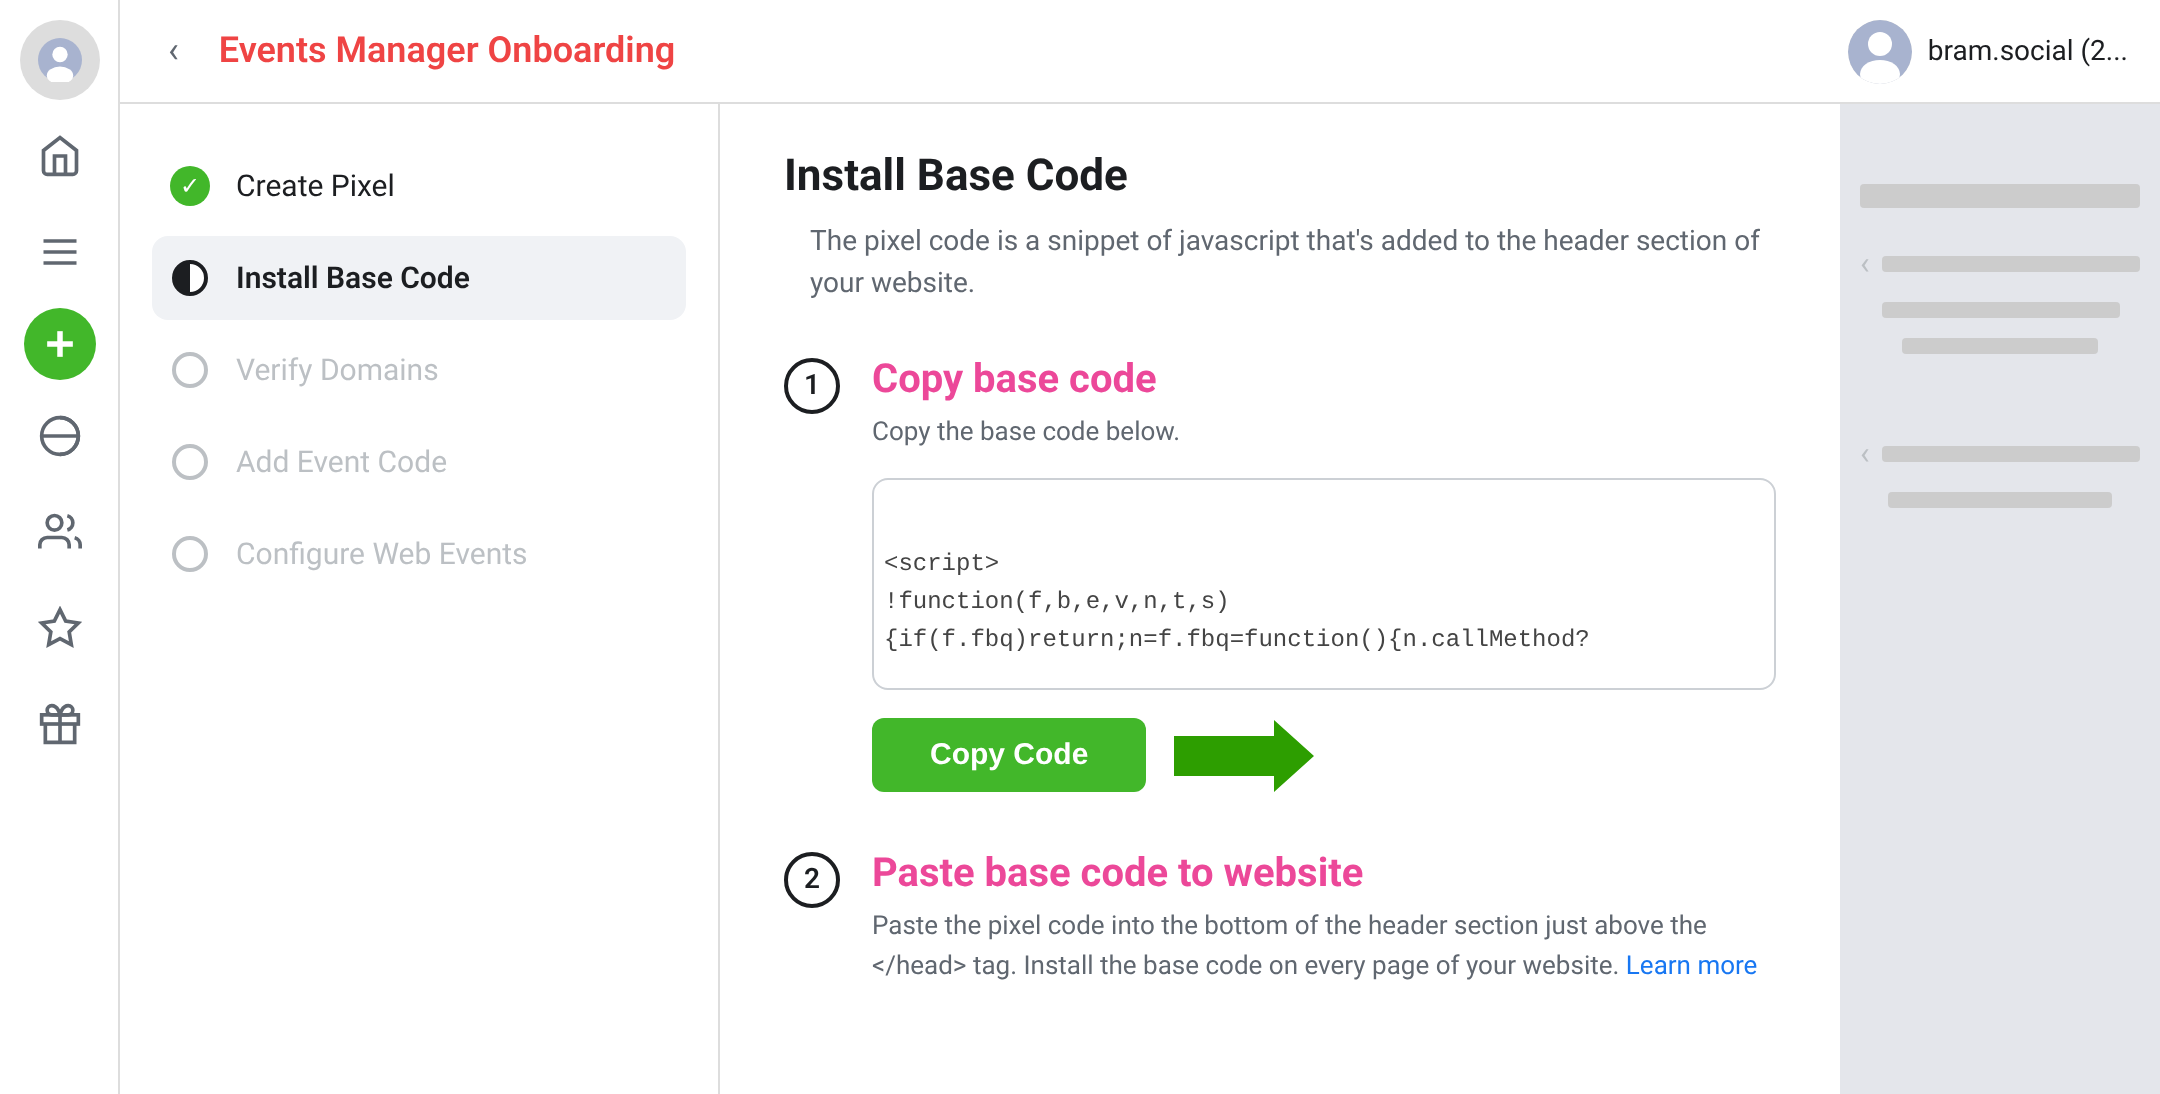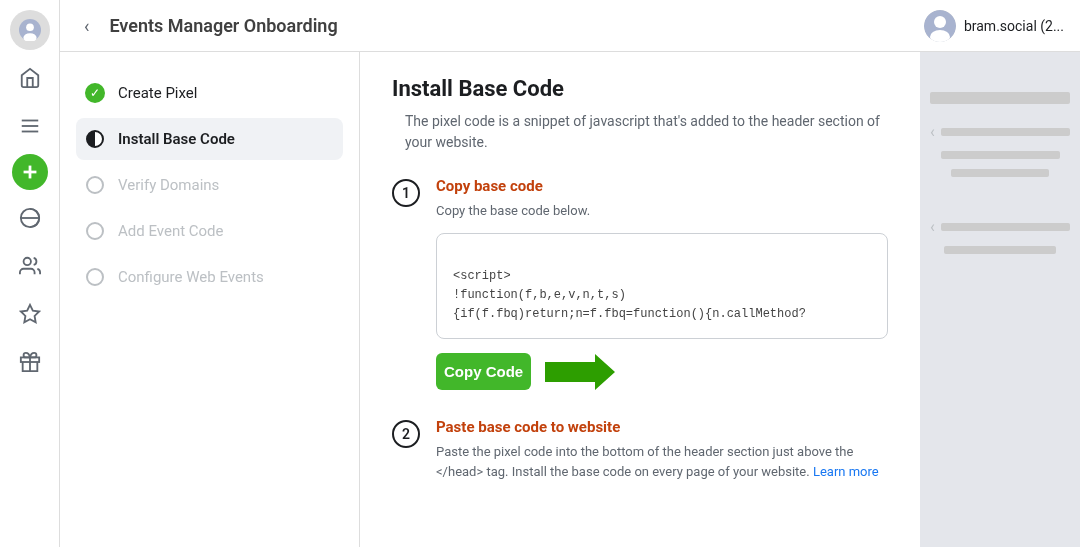--- a/index.html
+++ b/index.html
@@ -68,21 +68,21 @@
     .back-btn {
       cursor: pointer;
       color: #606770;
       font-size: 18px;
       padding: 4px 8px;
       border-radius: 4px;
     }
     .topbar-title {
       font-size: 18px;
       font-weight: 600;
-      color: #404040;
+      color: #ef4444;
       flex: 1;
     }
     .topbar-account {
       display: flex;
       align-items: center;
       gap: 8px;
       cursor: pointer;
     }
     .topbar-avatar {
       width: 32px;
@@ -177,59 +177,59 @@
       align-items: center;
       justify-content: center;
       font-size: 14px;
       font-weight: 600;
       color: #1c1e21;
       flex-shrink: 0;
       margin-top: 2px;
     }
     .step-content { flex: 1; }
     .step-heading {
-      font-size: 15px;
+      font-size: 20px;
       font-weight: 700;
-      color: #c2410c;
+      color: #ec4899;
       margin-bottom: 6px;
     }
     .step-subdesc {
       font-size: 13px;
       color: #606770;
       margin-bottom: 12px;
       line-height: 1.5;
     }
     .step-subdesc a {
       color: #1877f2;
       text-decoration: none;
     }
 
     
     .code-box {
       background: #fff;
       border: 1px solid #ccd0d5;
       border-radius: 8px;
-      padding: 14px 16px;
+      padding: 14px 5px;
       font-family: 'Courier New', Courier, monospace;
       font-size: 12px;
       color: #444;
       line-height: 1.6;
       max-width: 480px;
       margin-bottom: 14px;
       white-space: pre;
       overflow: hidden;
     }
 
     
     .copy-btn {
       background: #42b72a;
       color: #fff;
       border: none;
       border-radius: 6px;
-      padding: 10px 8px;
+      padding: 10px 29px;
       font-size: 15px;
       font-weight: 600;
       cursor: pointer;
       display: inline-flex;
       align-items: flex-end;
       gap: 10px;
     }
     .arrow-icon {
       display: inline-flex;
       align-items: center;

